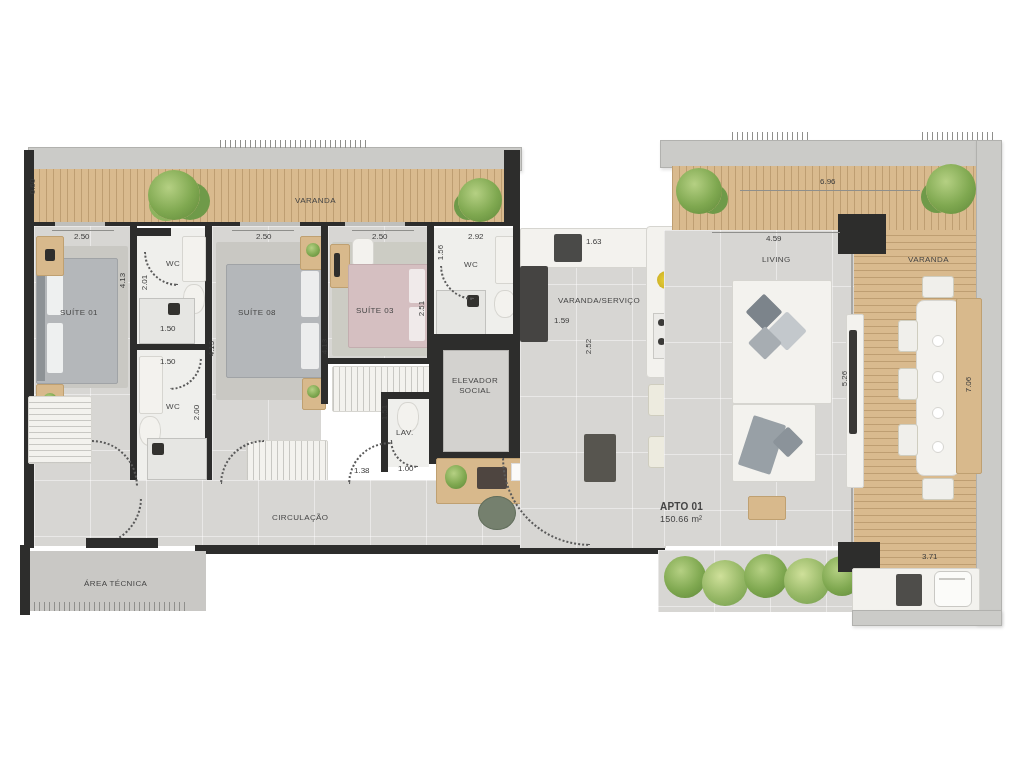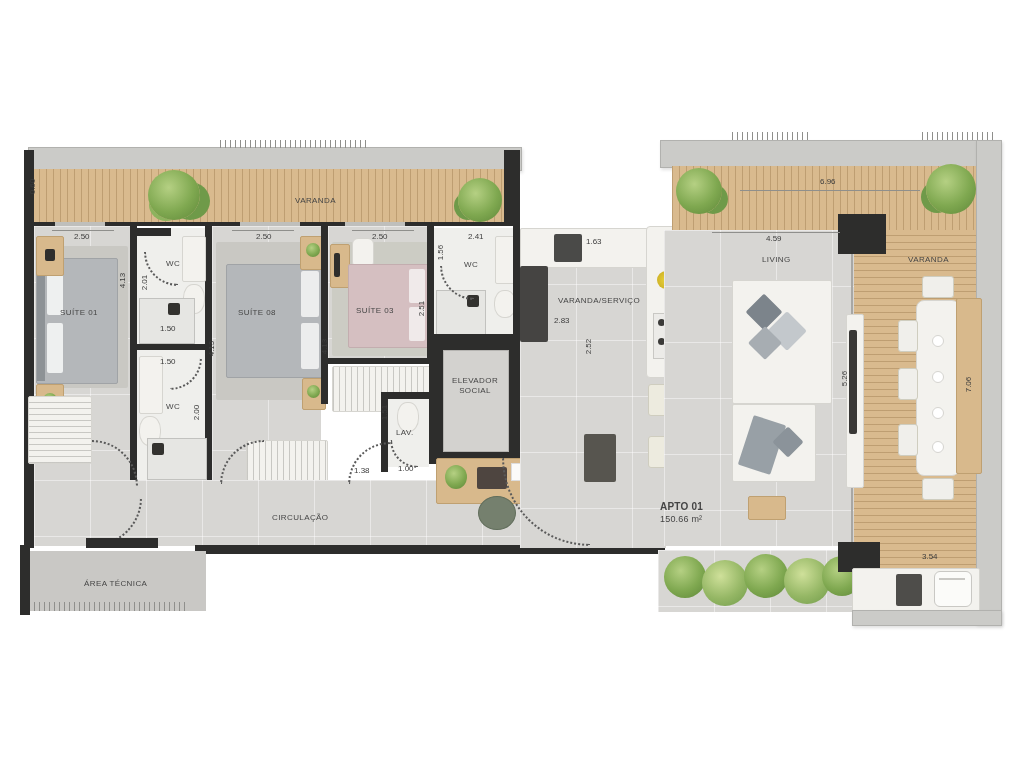--- a/index.html
+++ b/index.html
@@ -156,21 +156,21 @@
 
   <div class="wall" style="left:427px;top:226px;width:7px;height:132px;"></div>
   <div class="wfloor" style="left:434px;top:228px;width:80px;height:117px;"></div>
   <div class="fur" style="left:495px;top:236px;width:20px;height:46px;"></div>
   <div class="fur" style="left:494px;top:290px;width:20px;height:26px;border-radius:45%;"></div>
   <div class="abs" style="left:436px;top:290px;width:48px;height:50px;background:#e6e6e3;border:1px solid #c2c2bf;">
     <div class="dark" style="left:30px;top:4px;width:12px;height:12px;background:#33322f;"></div>
   </div>
   <div class="arc arc-bl" style="left:440px;top:266px;width:32px;height:32px;"></div>
   <span class="lbl" style="left:464px;top:260px;">WC</span>
-  <span class="dim" style="left:468px;top:232px;">2.41</span>
+  <span class="dim" style="left:468px;top:232px;">2.92</span>
   <span class="dim dimv" style="left:430px;top:248px;">1.56</span>
   <div class="wall" style="left:513px;top:224px;width:7px;height:128px;"></div>
   <span class="dim dimv" style="left:512px;top:252px;">1.64</span>
 
   <div class="wall" style="left:429px;top:334px;width:92px;height:130px;background:#2d2d2c;"></div>
   <div class="abs" style="left:443px;top:350px;width:64px;height:100px;background:#d3d2cf;border:1px solid #b5b4b1;"></div>
   <span class="lbl wrap" style="left:446px;top:376px;width:58px;">ELEVADOR SOCIAL</span>
 
   <div class="floor" style="left:521px;top:350px;width:66px;height:112px;"></div>
   <div class="wall" style="left:512px;top:343px;width:82px;height:7px;"></div>
@@ -210,21 +210,21 @@
   <span class="lbl" style="left:84px;top:579px;">ÁREA TÉCNICA</span>
   <div class="hatch" style="left:34px;top:602px;width:152px;height:9px;"></div>
 
   <div class="floor" style="left:520px;top:228px;width:146px;height:320px;"></div>
   <div class="fur" style="left:520px;top:228px;width:146px;height:38px;"></div>
   <div class="dark" style="left:554px;top:234px;width:28px;height:28px;background:#4a4a48;"></div>
   <div class="dark" style="left:520px;top:266px;width:28px;height:76px;background:#454442;"></div>
   <div class="dark" style="left:584px;top:434px;width:32px;height:48px;background:#57554f;"></div>
   <span class="lbl" style="left:558px;top:296px;">VARANDA/SERVIÇO</span>
   <span class="dim" style="left:586px;top:237px;">1.63</span>
-  <span class="dim" style="left:554px;top:316px;">2.83</span>
+  <span class="dim" style="left:554px;top:316px;">1.59</span>
   <span class="dim dimv" style="left:578px;top:342px;">2.52</span>
 
   <div class="fur" style="left:646px;top:226px;width:40px;height:150px;border-radius:4px;">
     <div class="abs" style="left:10px;top:44px;width:18px;height:18px;border-radius:50%;background:radial-gradient(circle,#e8d23a,#c7a922);"></div>
     <div class="abs" style="left:6px;top:86px;width:28px;height:44px;background:#ecebe8;border:1px solid #c9c8c4;">
       <div class="dark" style="left:4px;top:5px;width:7px;height:7px;border-radius:50%;background:#3b3a38;"></div>
       <div class="dark" style="left:16px;top:5px;width:7px;height:7px;border-radius:50%;background:#3b3a38;"></div>
       <div class="dark" style="left:4px;top:24px;width:7px;height:7px;border-radius:50%;background:#3b3a38;"></div>
       <div class="dark" style="left:16px;top:24px;width:7px;height:7px;border-radius:50%;background:#3b3a38;"></div>
     </div>
@@ -290,21 +290,21 @@
   <div class="wfur" style="left:956px;top:298px;width:24px;height:174px;"></div>
   <span class="dim dimv" style="left:958px;top:380px;">7.06</span>
 
   <div class="floor" style="left:658px;top:550px;width:196px;height:62px;"></div>
   <div class="plant" style="left:664px;top:556px;width:42px;height:42px;"></div>
   <div class="plant" style="left:702px;top:560px;width:46px;height:46px;background:radial-gradient(circle at 40% 35%,#cfe09a,#95b765 55%,#6f9a49);"></div>
   <div class="plant" style="left:744px;top:554px;width:44px;height:44px;"></div>
   <div class="plant" style="left:784px;top:558px;width:46px;height:46px;background:radial-gradient(circle at 40% 35%,#cfe09a,#95b765 55%,#6f9a49);"></div>
   <div class="plant" style="left:822px;top:556px;width:40px;height:40px;"></div>
   <div class="wall" style="left:838px;top:542px;width:42px;height:30px;"></div>
-  <span class="dim" style="left:922px;top:552px;">3.54</span>
+  <span class="dim" style="left:922px;top:552px;">3.71</span>
   <div class="fur" style="left:852px;top:568px;width:126px;height:44px;"></div>
   <div class="dark" style="left:896px;top:574px;width:26px;height:32px;background:#4e4d4a;"></div>
   <div class="abs" style="left:934px;top:571px;width:36px;height:34px;background:#fbfbf9;border:1px solid #c9c8c4;border-radius:6px;">
     <div class="abs" style="left:4px;top:6px;width:26px;height:2px;background:#c9c8c4;"></div>
   </div>
   <div class="lwall" style="left:852px;top:610px;width:148px;height:14px;"></div>
 
 </div>
 
 </body></html>

